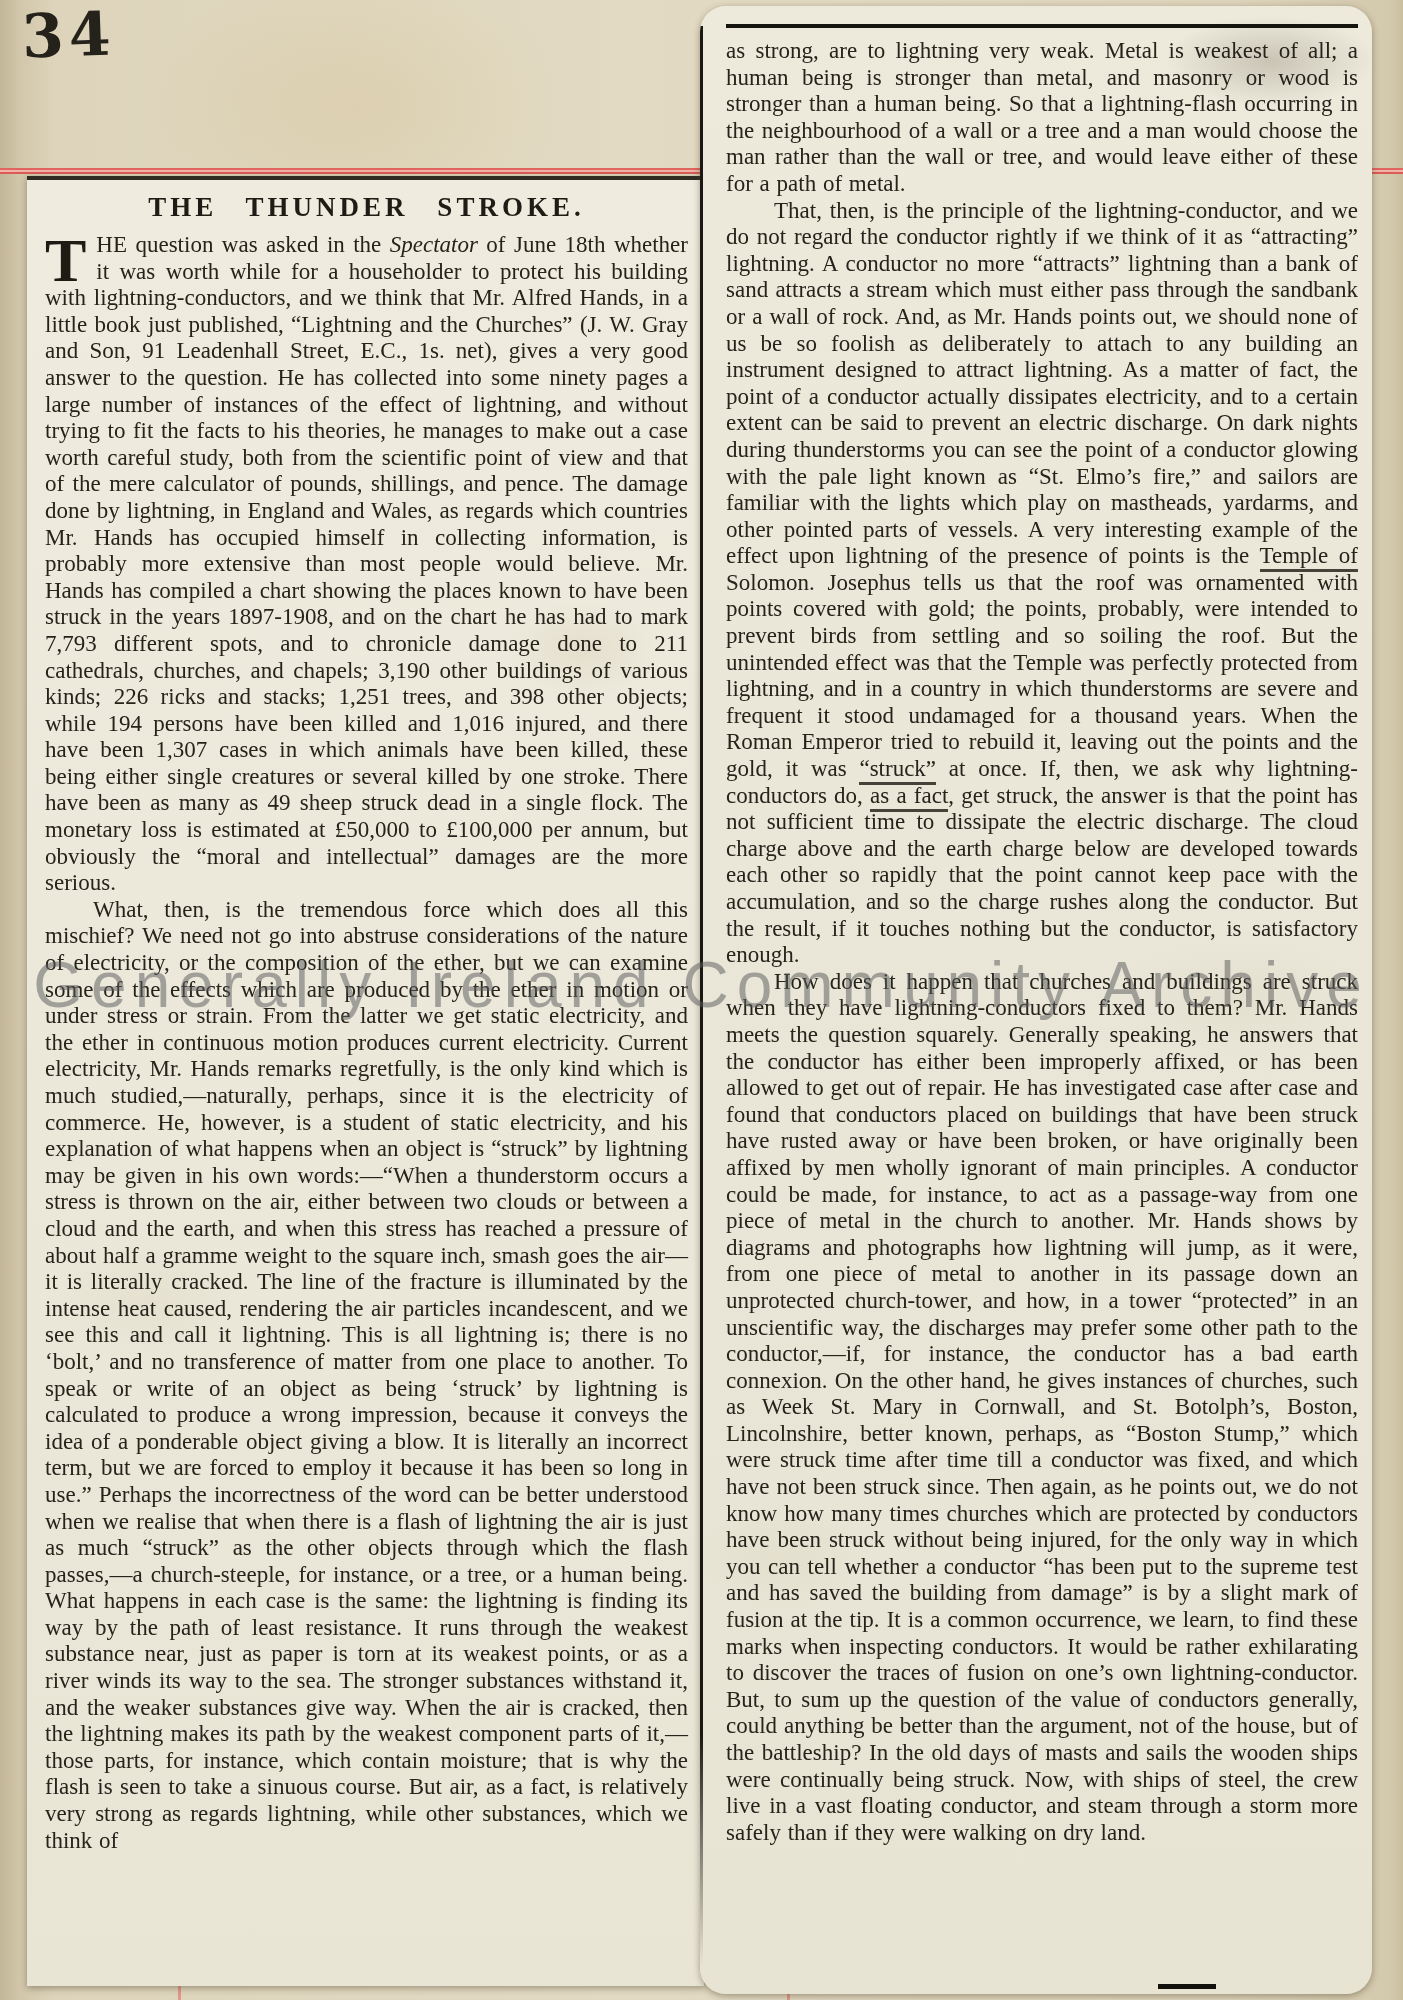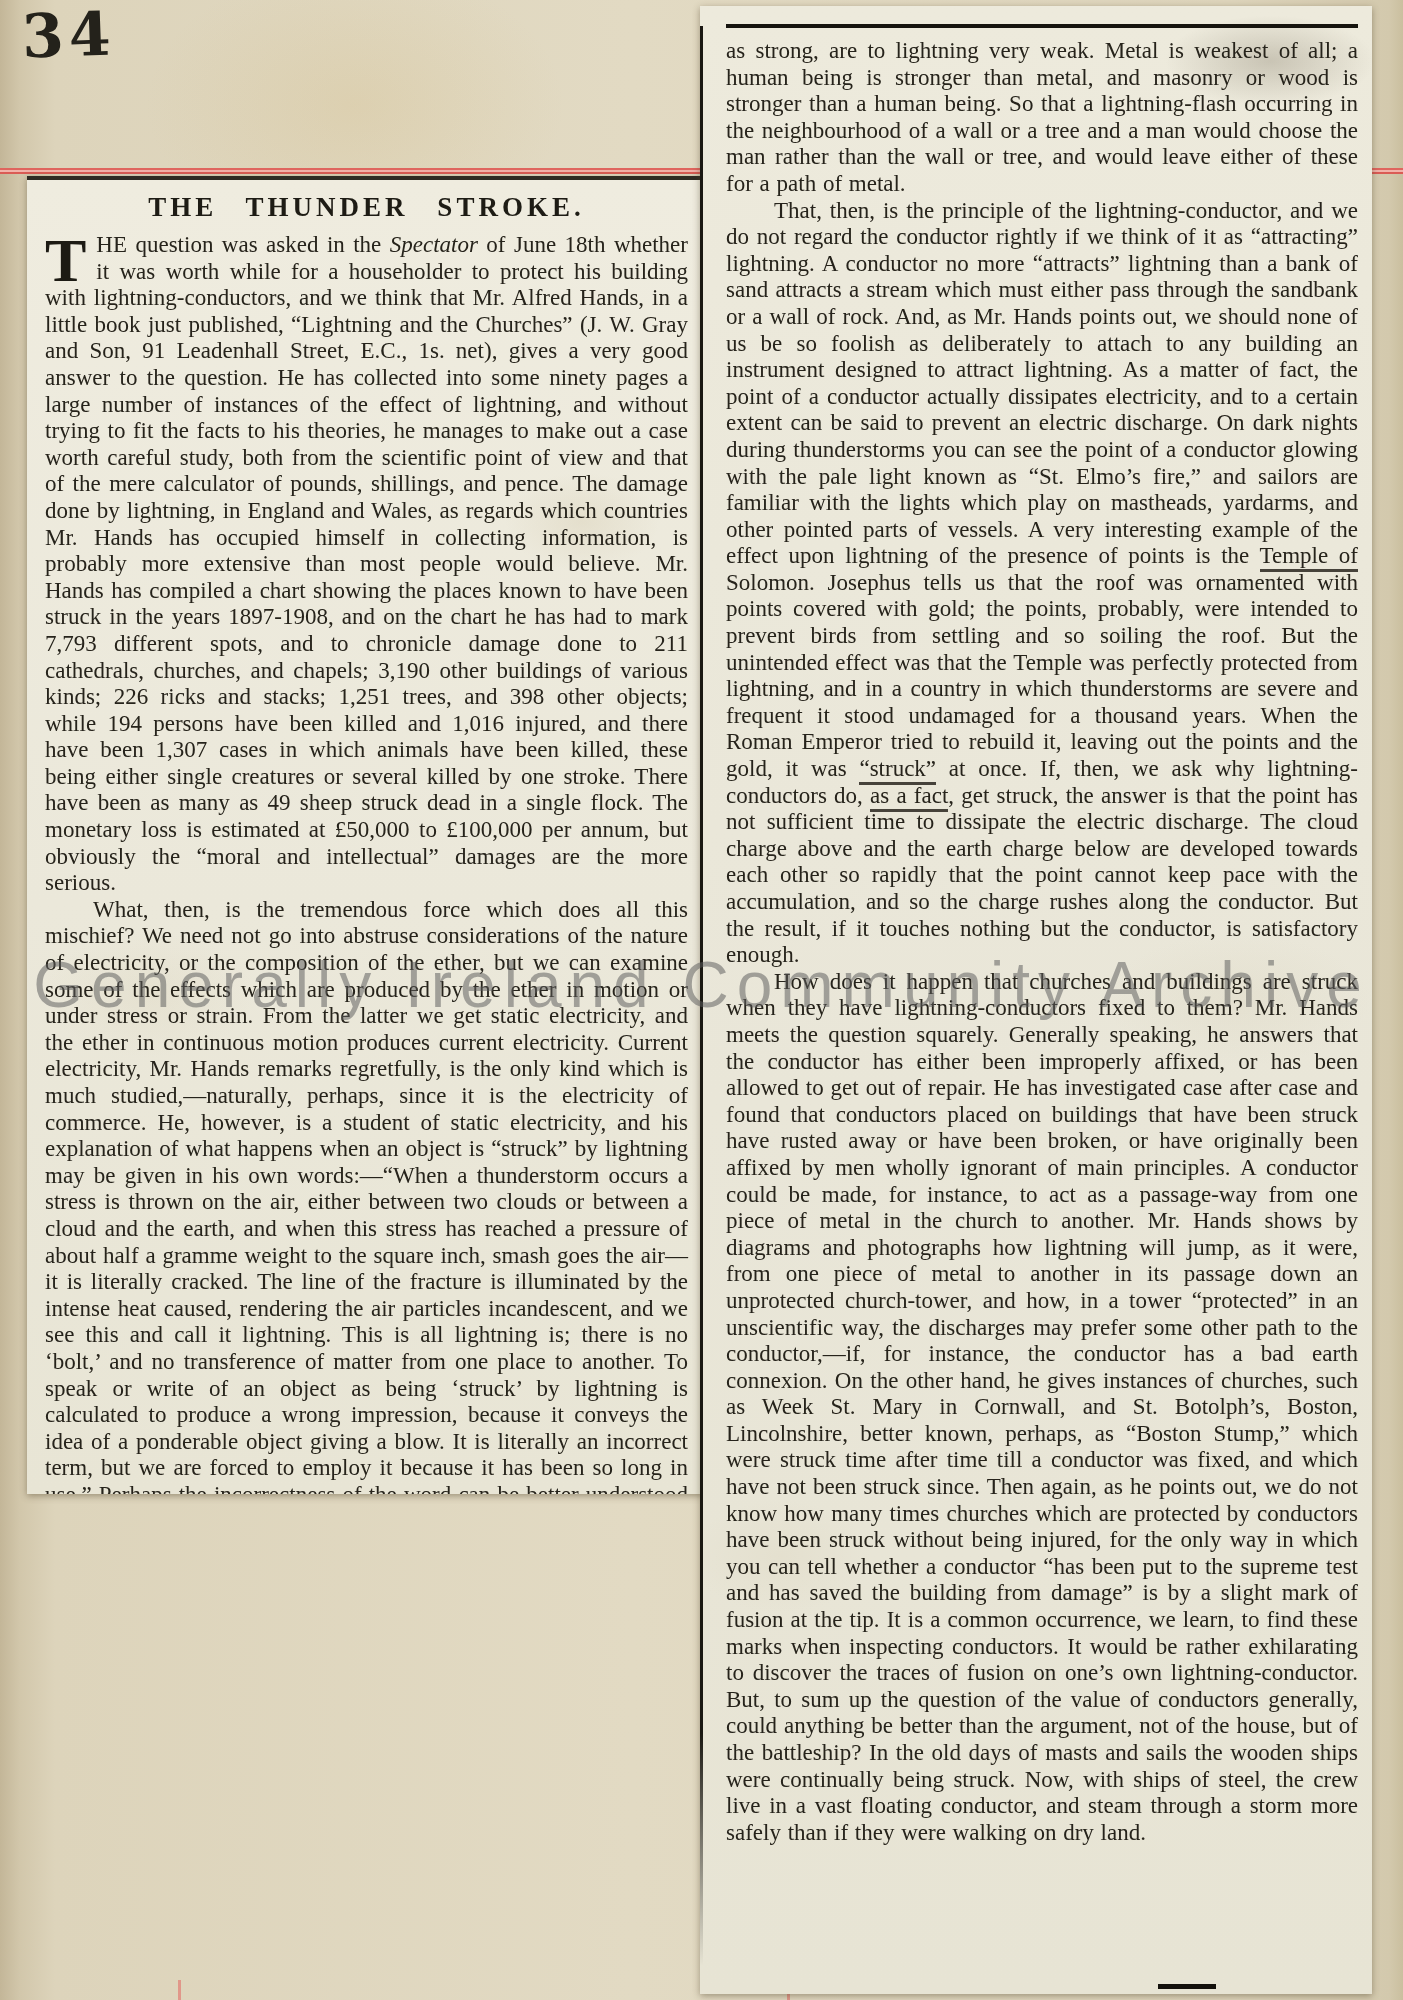--- a/index.html
+++ b/index.html
@@ -17,35 +17,36 @@
   .page-number{
     position:absolute;top:0px;left:22px;z-index:3;
     font-family:"DejaVu Serif",serif;font-weight:bold;font-size:60px;
     letter-spacing:5px;color:#24221b;transform:rotate(-2deg);
   }
   .clipping{
     position:absolute;z-index:2;box-sizing:border-box;overflow:hidden;
     color:#26231b;box-shadow:0 2px 7px rgba(70,58,32,0.45);
   }
   .clipping.left{
-    left:27px;top:176px;width:677px;height:1318px;
+    left:27px;top:176px;width:677px;height:1810px;
     padding:8px 16px 12px 18px;border-top:4px solid #2e2b23;
     background:
       radial-gradient(ellipse 110px 70px at 82% 26%, rgba(196,182,146,0.22), transparent 70%),
       radial-gradient(ellipse 150px 90px at 18% 62%, rgba(203,192,160,0.16), transparent 70%),
       linear-gradient(180deg,#efecdf 0%,#ebe8da 55%,#e8e5d5 100%);
   }
   .clipping.right{
     left:700px;top:6px;width:672px;height:1988px;
     padding:16px 14px 8px 26px;
     background:
       radial-gradient(ellipse 150px 65px at 570px 55px, rgba(108,98,78,0.28), transparent 70%),
       radial-gradient(ellipse 190px 95px at 80% 50%, rgba(198,188,156,0.14), transparent 70%),
       radial-gradient(ellipse 130px 80px at 12% 78%, rgba(203,192,160,0.14), transparent 70%),
       linear-gradient(180deg,#edeadc 0%,#e9e6d8 55%,#e7e4d4 100%);
+    border-radius: 26px;
   }
   .col-rule{
     position:absolute;left:0;top:20px;width:3px;height:1940px;
     background:linear-gradient(180deg,#1a1812 0%,#1a1812 88%,rgba(26,24,18,0) 100%);
   }
   .top-rule{height:4px;background:#16140e;margin:2px 0 10px 0;}
   .headline{
     text-align:center;font-size:27px;font-weight:bold;color:#1e1c15;
     letter-spacing:4px;word-spacing:18px;margin:4px 0 9px 0;
   }

